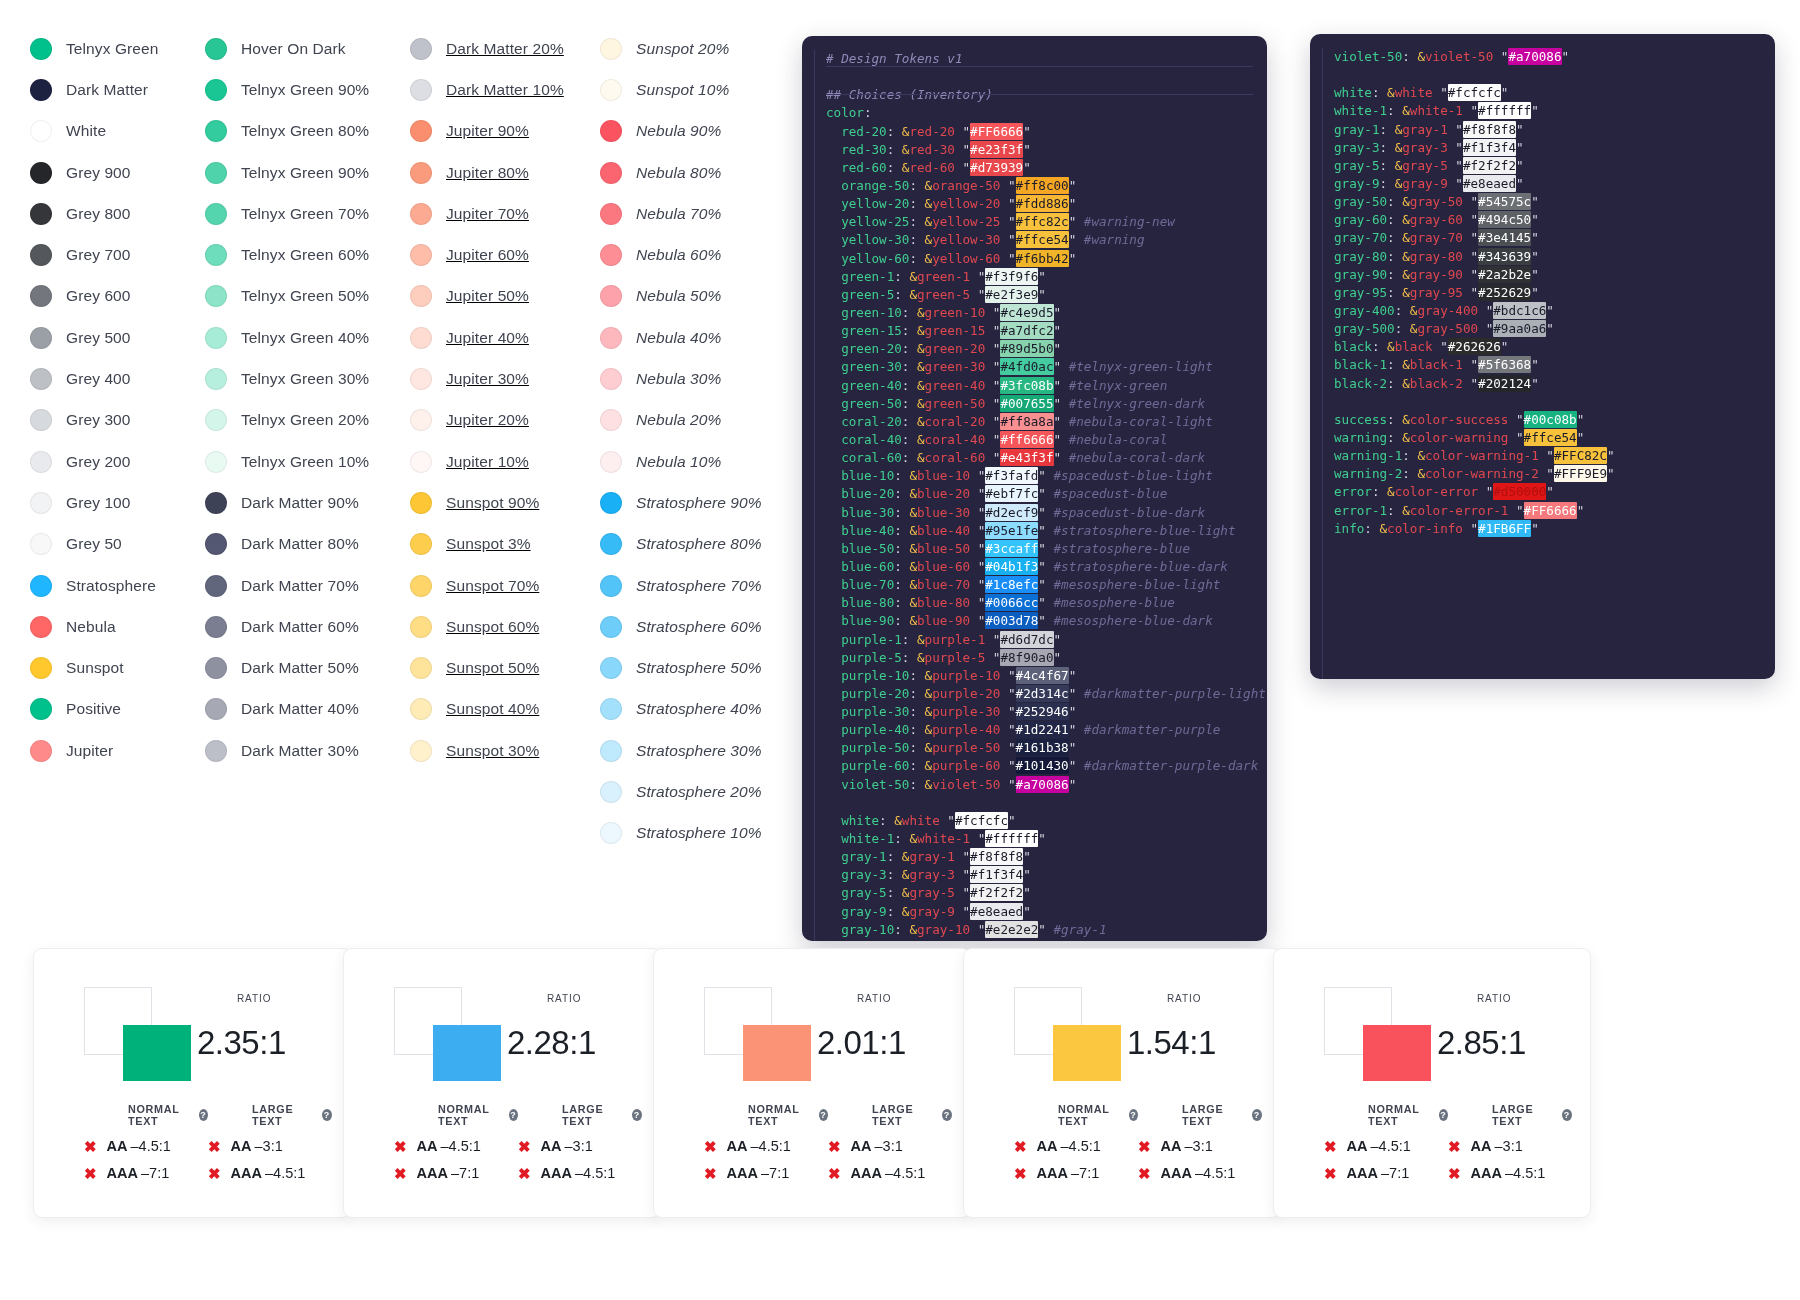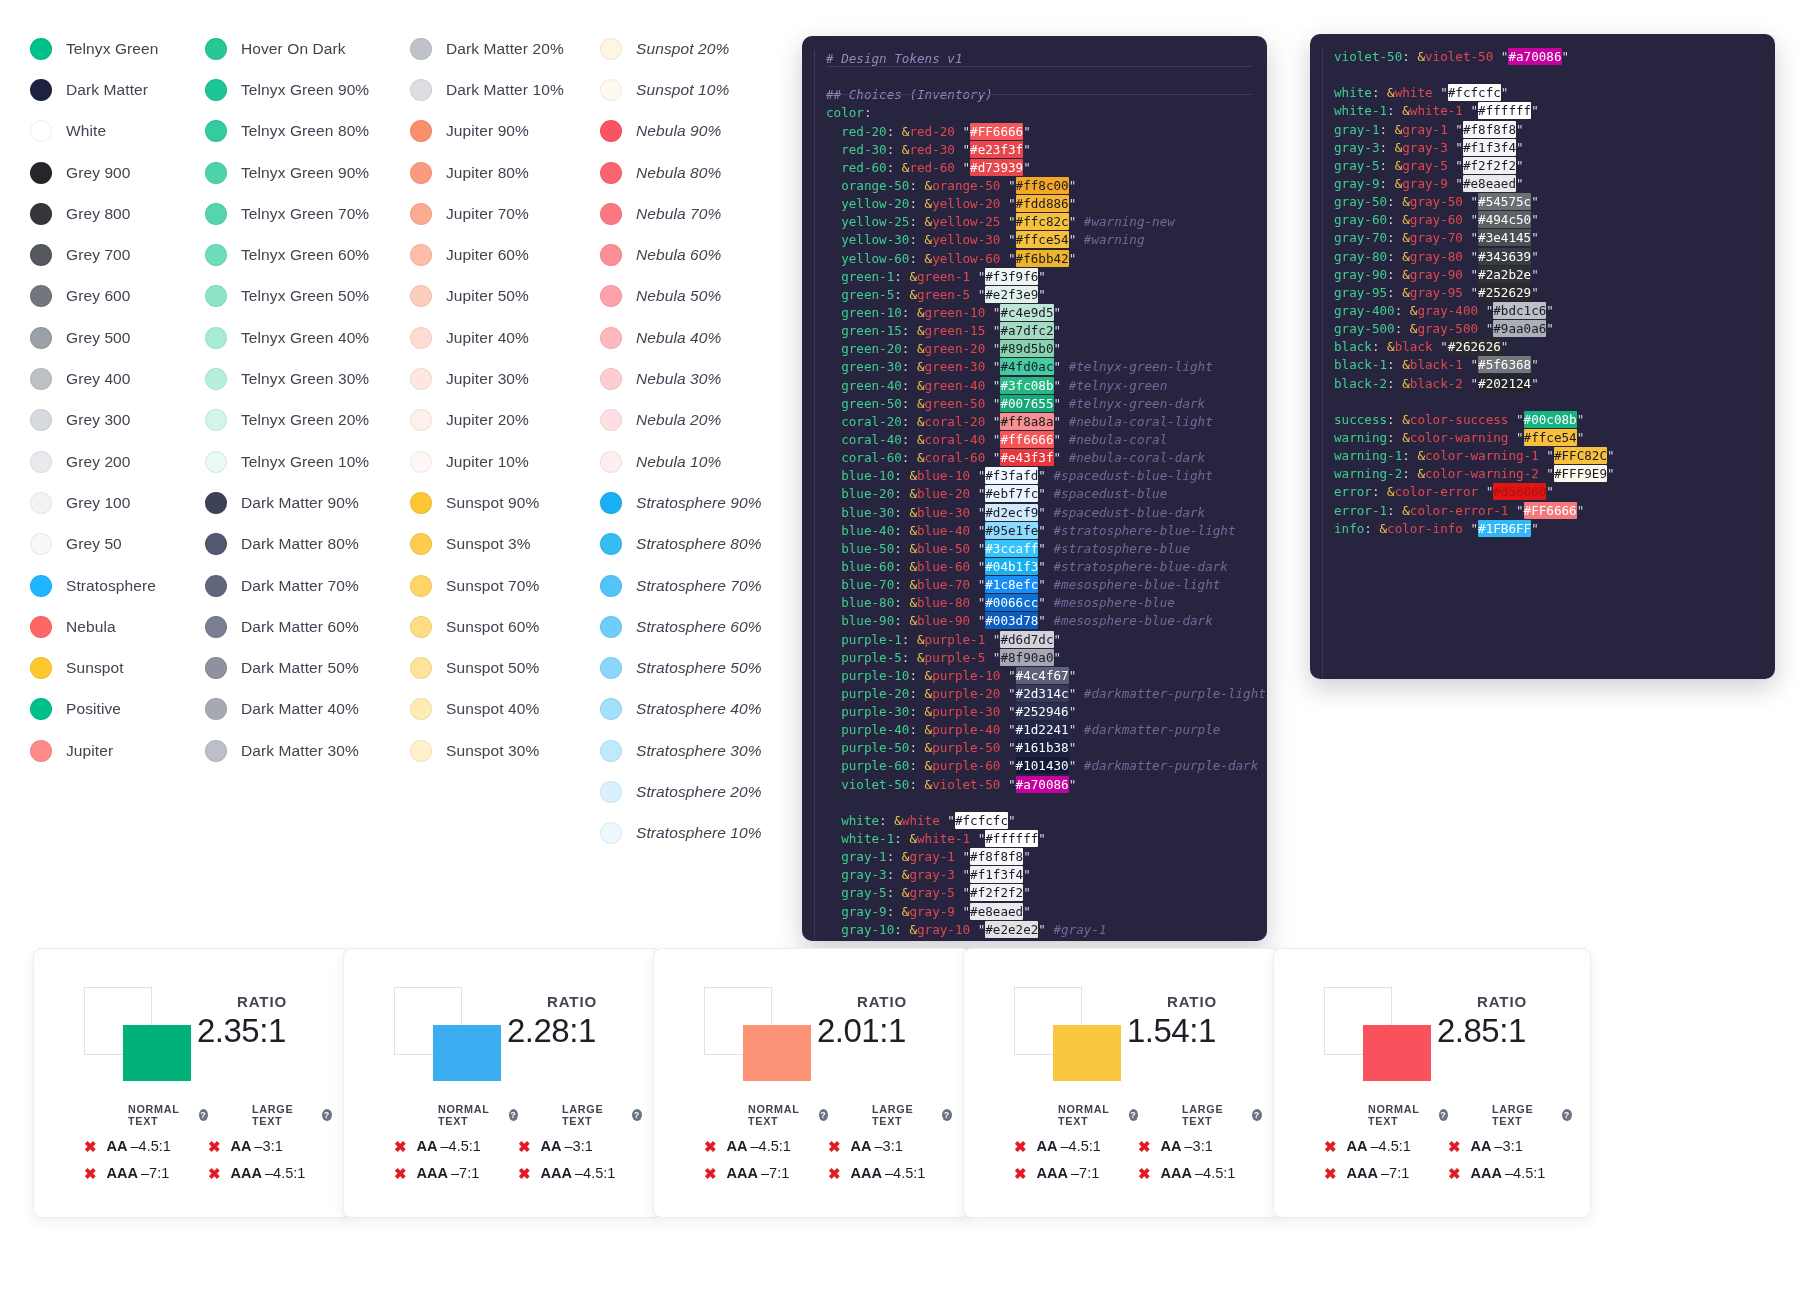--- a/index.html
+++ b/index.html
@@ -12,21 +12,21 @@
   .page { position: relative; width: 1800px; height: 1300px; }
 
   
   .swatch-area {
     position: absolute; left: 0; top: 0;
     width: 800px; height: 860px;
   }
   .swatch-col { position: absolute; top: 28px; }
   .swatch-col.c0 { left: 30px;  width: 185px; }
   .swatch-col.c1 { left: 205px; width: 190px; }
-  .swatch-col.c2 { left: 410px; width: 175px; }
+  .swatch-col.c2 { left: 410px; width: 175px; text-decoration: underline; }
   .swatch-col.c3 { left: 600px; width: 185px; font-style: italic; }
 
   .swatch-row {
     display: flex; align-items: center;
     height: 41.3px;
   }
   .dot {
     width: 22px; height: 22px; border-radius: 50%;
     flex: 0 0 22px;
     box-shadow: inset 0 0 0 1px rgba(0,0,0,0.06);
@@ -102,26 +102,26 @@
     position: absolute; left: 0; top: 0;
     width: 68px; height: 68px;
     background: #fff; border: 1px solid #dfe3e8;
   }
   .sq-front {
     position: absolute; left: 39px; top: 38px;
     width: 68px; height: 56px;
   }
   .ratio-block { padding-left: 8px; padding-top: 6px; }
   .ratio-label {
-    font-size: 15px; font-weight: bold; letter-spacing: 0.9px;
+    font-size: 10px; font-weight: normal; letter-spacing: 0.9px;
     color: #3f4450;
     padding-left: 40px;
   }
   .ratio-value {
-    font-size: 33px; color: #1b1f26; margin-top: 2px;
+    font-size: 33px; color: #1b1f26; margin-top: 20px;
     letter-spacing: -0.5px;
   }
   .card-bottom { display: flex; padding: 24px 0 0 50px; }
   .col-block { width: 124px; }
   .col-head {
     font-size: 10.8px; font-weight: bold; letter-spacing: 0.7px;
     color: #3f4450; display: flex; align-items: center; padding-left: 44px;
   }
   .q-icon {
     display: inline-block; width: 12px; height: 12px; border-radius: 50%;

